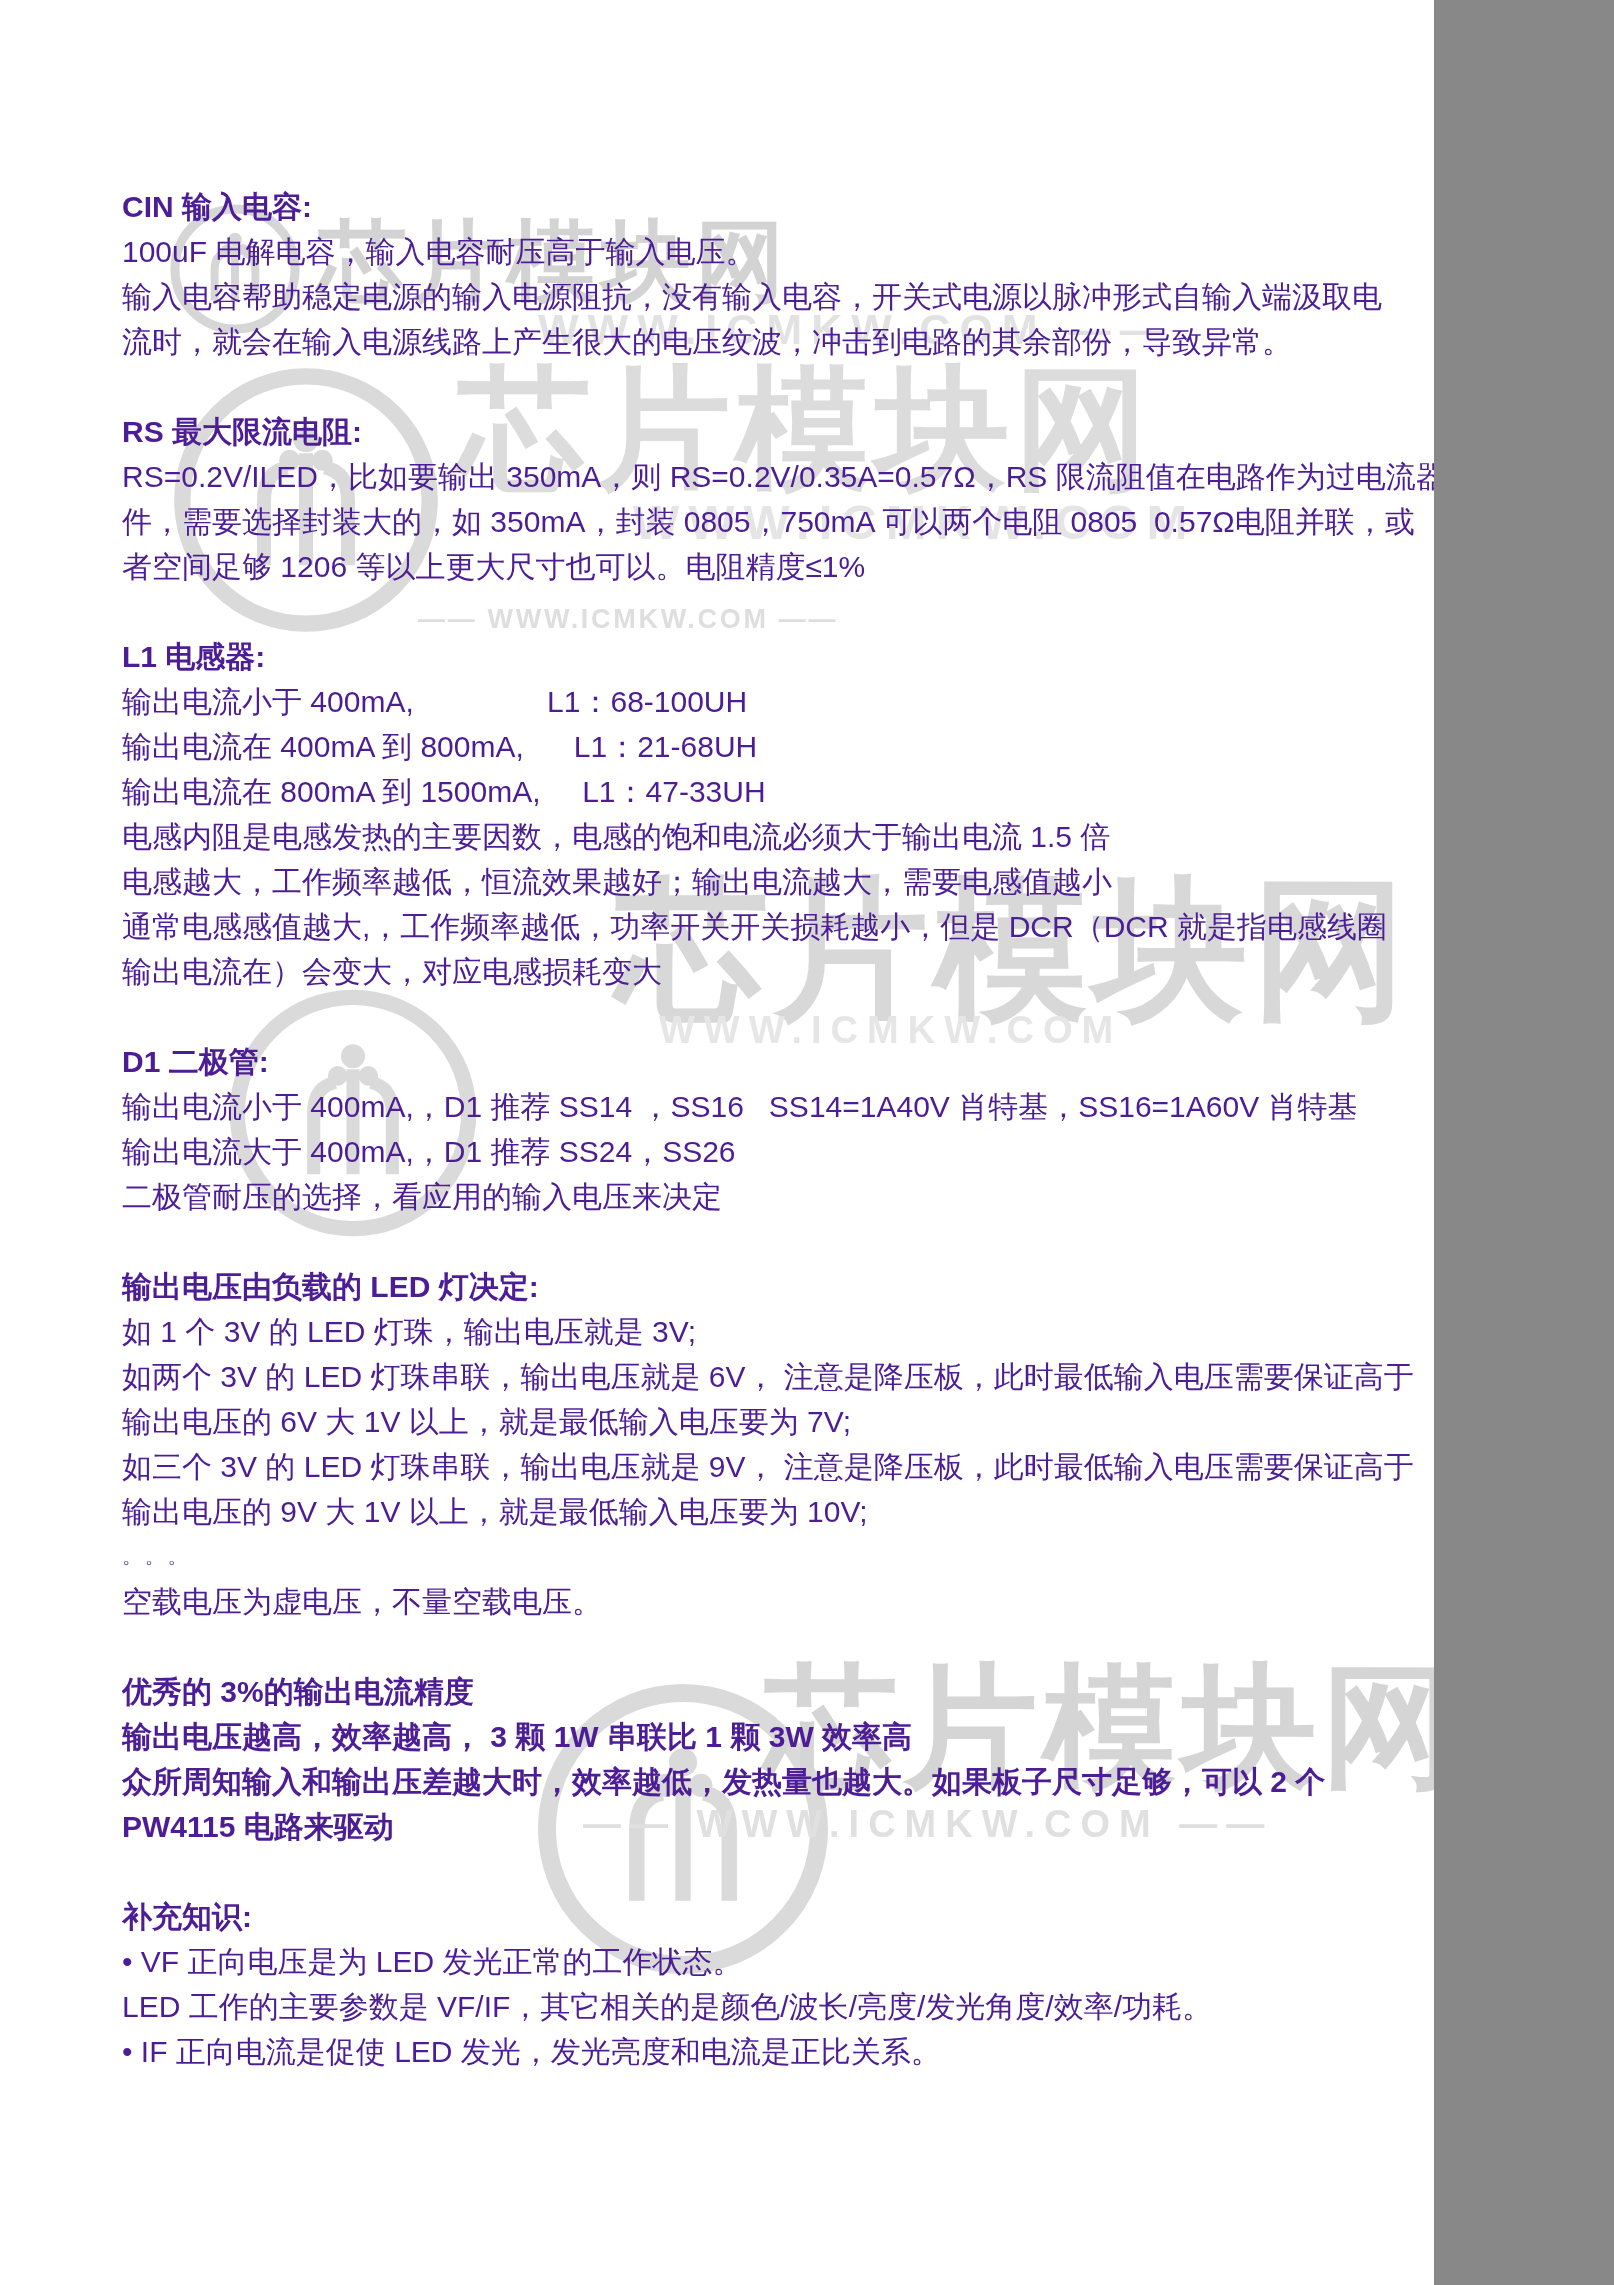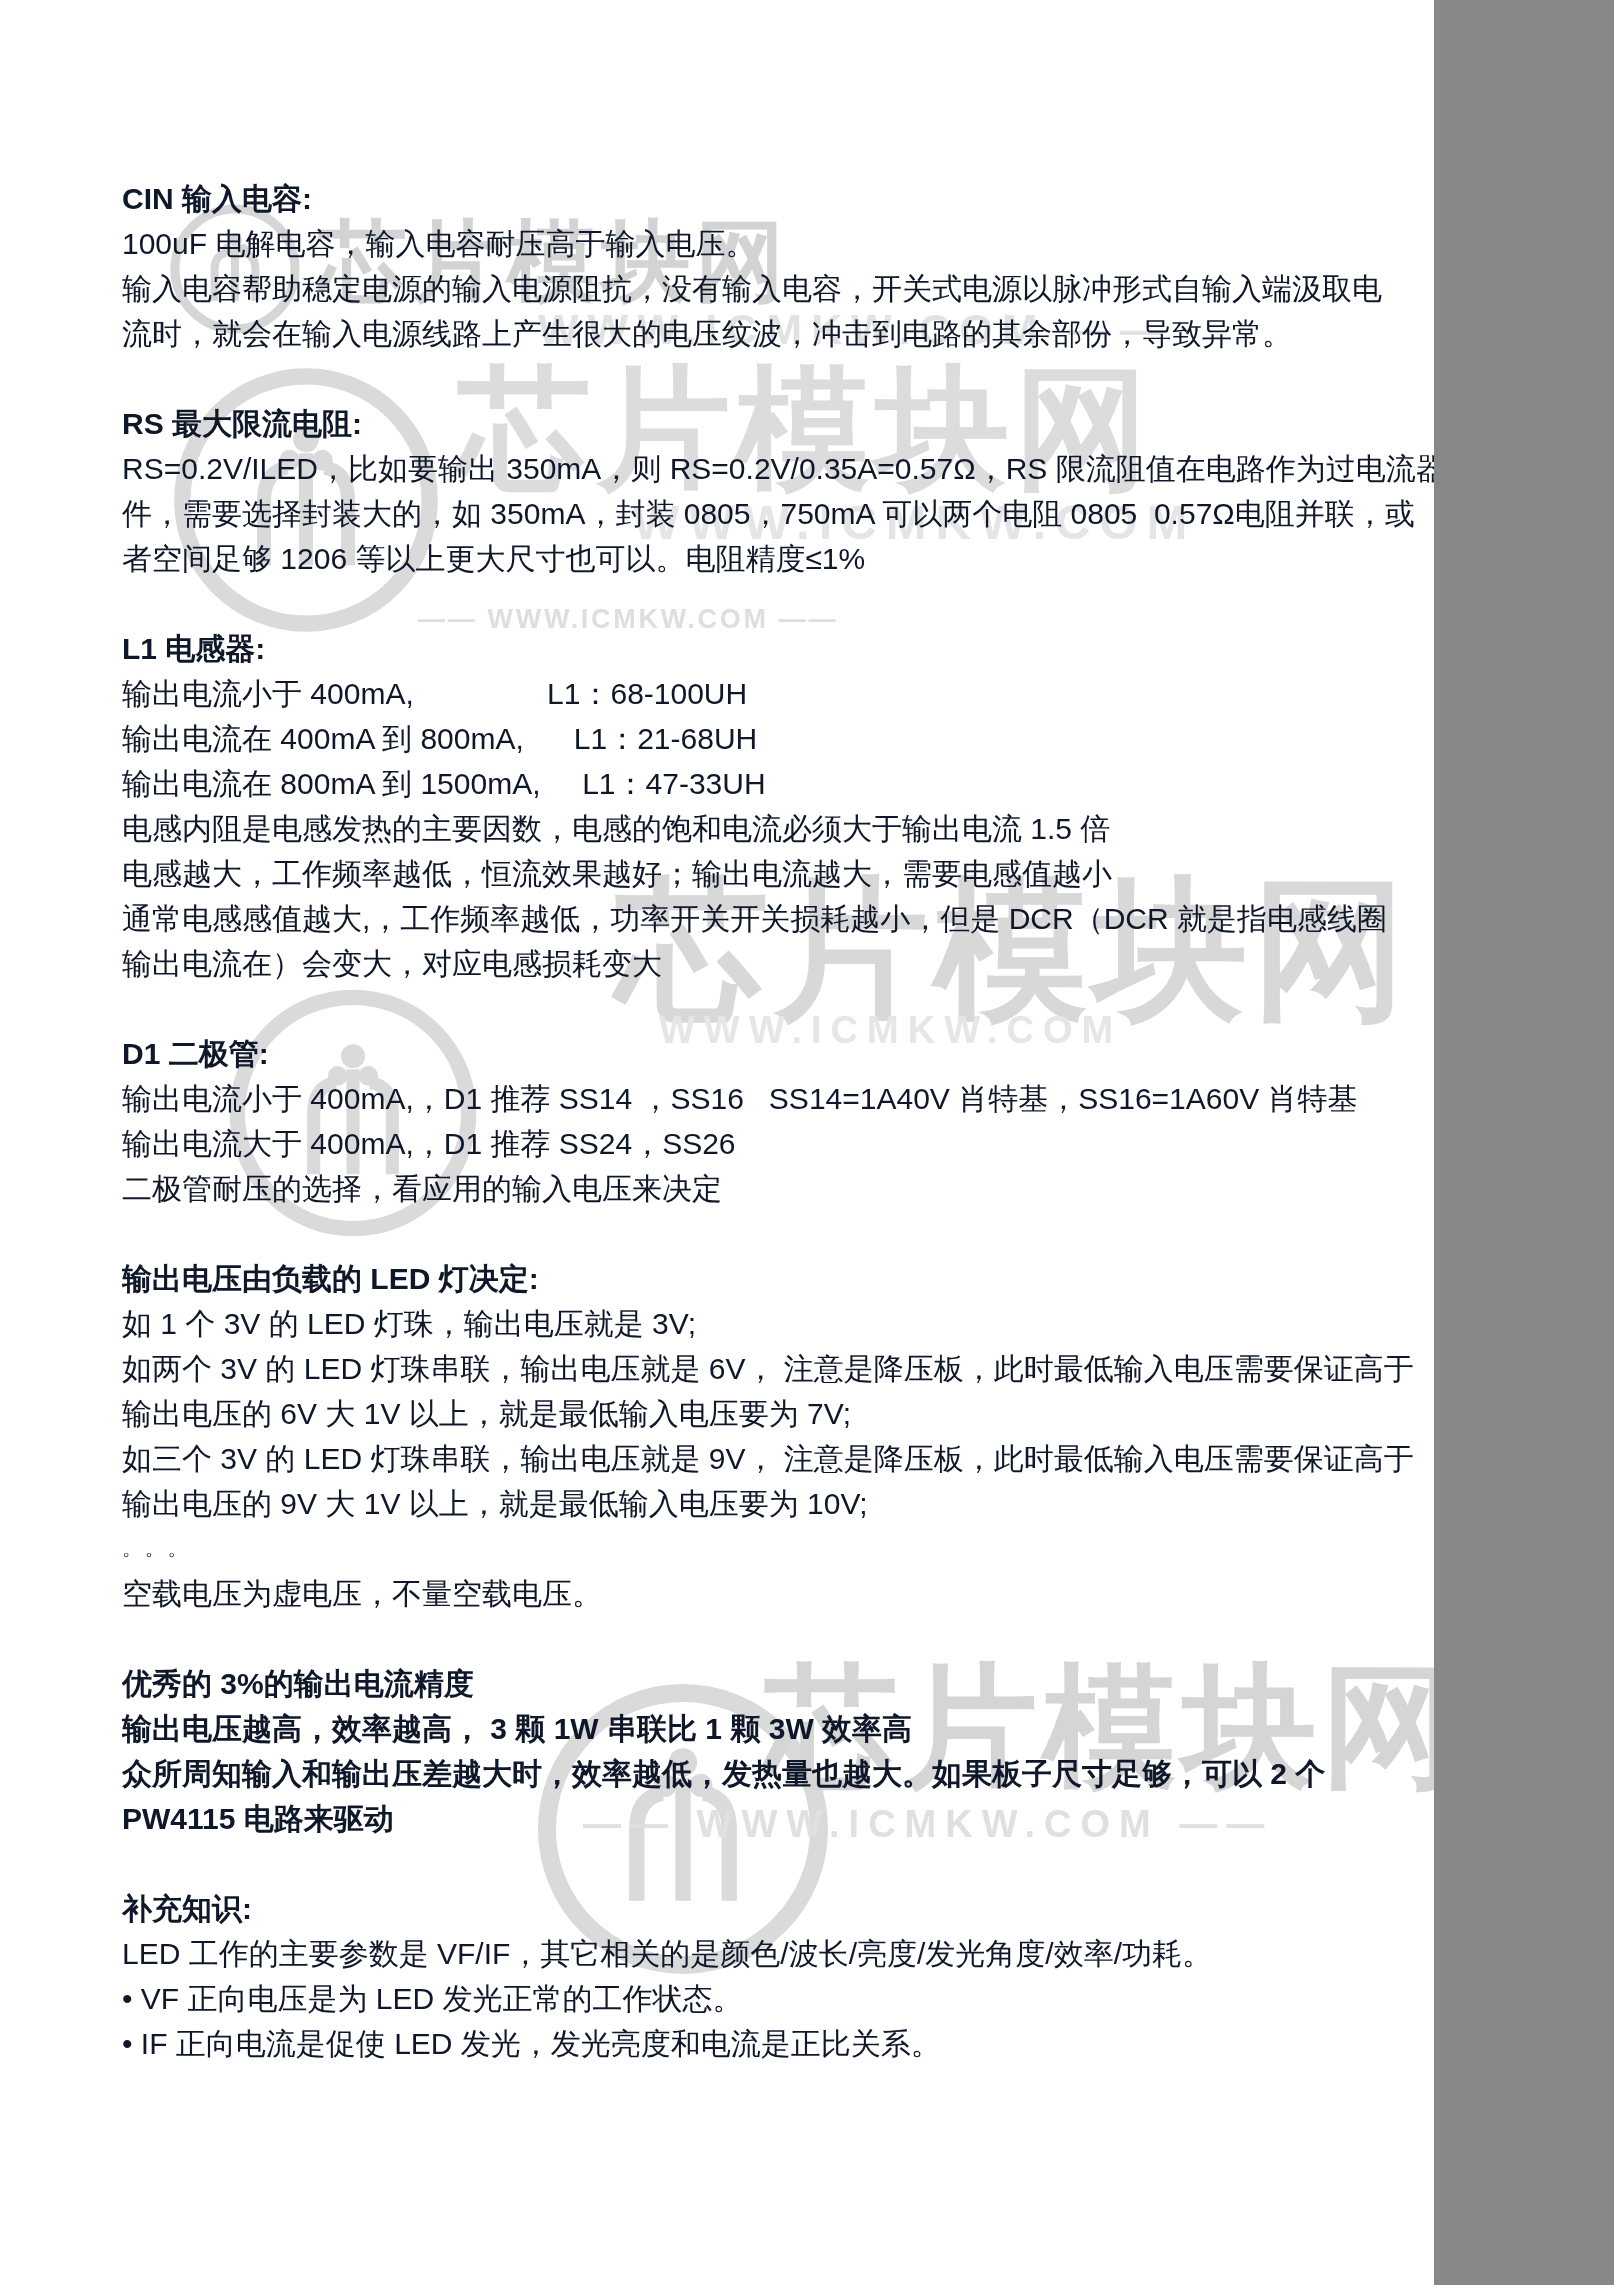--- a/index.html
+++ b/index.html
@@ -2,22 +2,22 @@
 <html style="font-size:14.5px"><head>
 <meta charset="utf-8">
 <style>
   html,body{margin:0;padding:0;background:#888;}
   .page{
     position:relative;width:1434px;height:2285px;background:#ffffff;
     overflow:hidden;font-family:"Liberation Sans","DejaVu Sans",sans-serif;
   }
   
   .doc{
-    position:absolute;left:122px;top:176px;width:1380px;z-index:2;
-    font-size:30px;line-height:45px;color:#0f172a;
+    position:absolute;left:122px;top:184px;width:1380px;z-index:2;
+    font-size:30px;line-height:45px;color:#4c1d95;
   }
   .sec{margin:0 0 45px 0;}
   .sec:last-child{margin-bottom:4px;}
   .h{font-weight:bold;}
   .ln{white-space:pre;overflow:hidden;}
   .bold .ln{font-weight:bold;}
   .dots{font-size:20px;letter-spacing:2.7px;}
   
   .wm{position:absolute;z-index:1;white-space:nowrap;line-height:1;}
   .wm-brand{font-weight:bold;color:#d3d3d3;letter-spacing:5.4px;}
@@ -133,20 +133,20 @@
 
     <div class="sec bold">
       <div class="h ln">优秀的 3%的输出电流精度</div>
       <div class="ln">输出电压越高，效率越高， 3 颗 1W 串联比 1 颗 3W 效率高</div>
       <div class="ln">众所周知输入和输出压差越大时，效率越低，发热量也越大。如果板子尺寸足够，可以 2 个</div>
       <div class="ln">PW4115 电路来驱动</div>
     </div>
 
     <div class="sec">
       <div class="h ln">补充知识:</div>
+      <div class="ln">• VF 正向电压是为 LED 发光正常的工作状态。</div>
       <div class="ln">LED 工作的主要参数是 VF/IF，其它相关的是颜色/波长/亮度/发光角度/效率/功耗。</div>
-      <div class="ln">• VF 正向电压是为 LED 发光正常的工作状态。</div>
       <div class="ln">• IF 正向电流是促使 LED 发光，发光亮度和电流是正比关系。</div>
     </div>
 
   </div>
 </div>
 
 
 </body></html>

